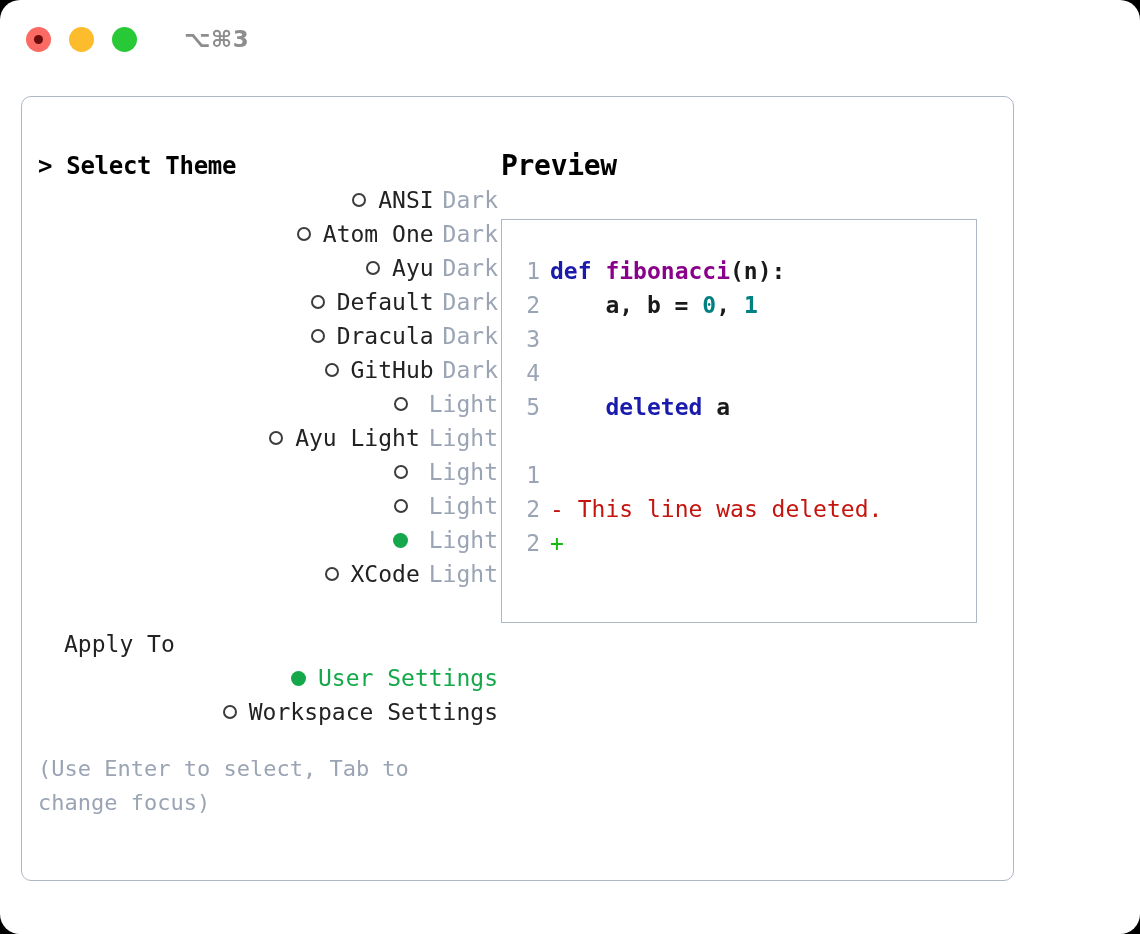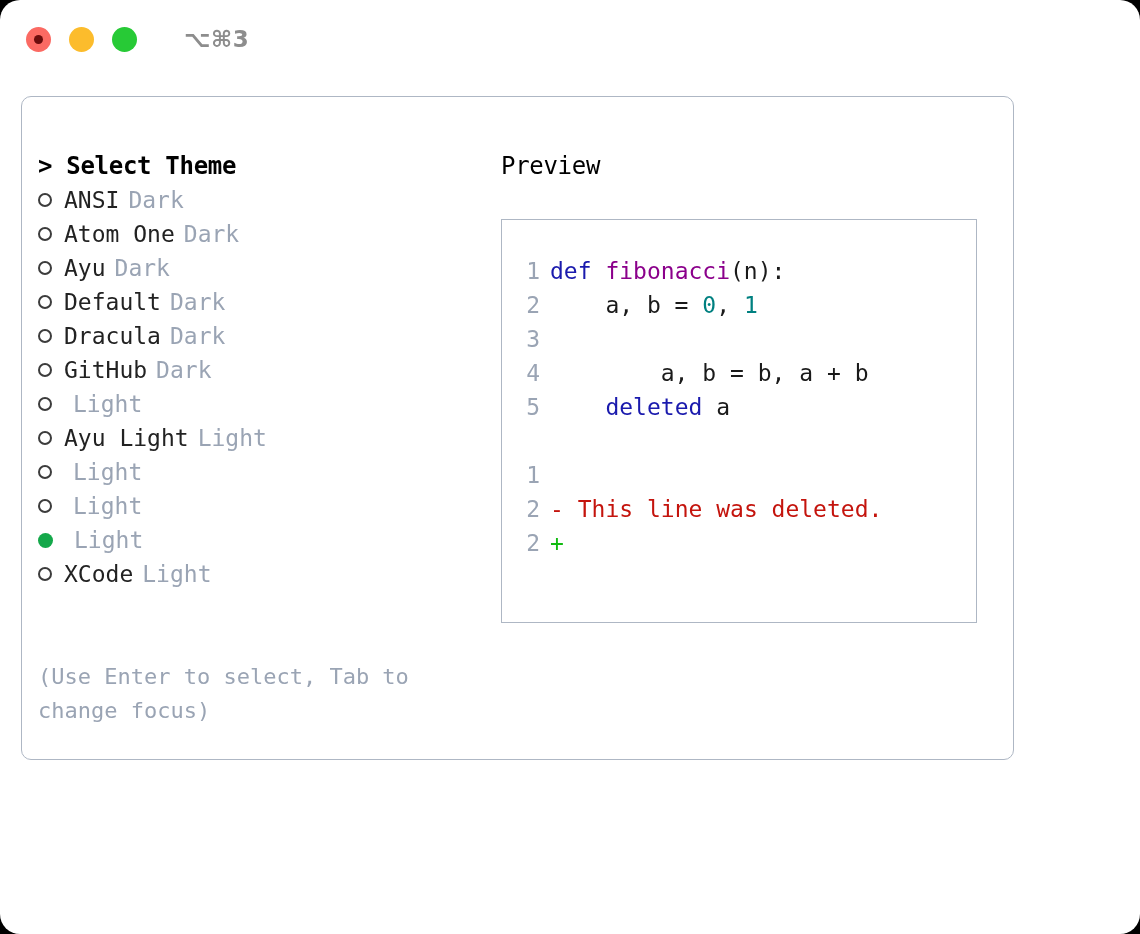--- a/index.html
+++ b/index.html
@@ -58,21 +58,21 @@
     font-weight: bold;
     letter-spacing: 0.5px;
     font-family: "DejaVu Sans", sans-serif;
   }
 
   
   .panel {
     position: absolute;
     left: 21px; top: 96px;
     width: 993px;
-    height: 664px;
+    height: 785px;
     border: 1.6px solid #aeb7c4;
     border-radius: 10px;
     background: #ffffff;
   }
 
   
   .left-col {
     position: absolute;
     left: 16px; top: 52px;
     width: 460px;
@@ -88,20 +88,21 @@
     white-space: pre;
   }
 
   .row {
     height: 34px;
     line-height: 34px;
     display: flex;
     align-items: center;
     white-space: pre;
     font-size: 23px;
+    justify-content: flex-end;
   }
   .bullet {
     width: 14px; height: 14px;
     border-radius: 50%;
     margin-right: 12px;
     flex: 0 0 auto;
   }
   .bullet.off {
     border: 2.1px solid #3c3c3c;
     background: transparent;
@@ -123,37 +124,37 @@
   .apply-header {
     font-size: 23px;
     color: #222222;
     height: 34px;
     line-height: 34px;
     padding-left: 26px;
     white-space: pre;
   }
 
   .hint {
-    margin-top: 33px;
+    margin-top: 23px;
     font-size: 22px;
     color: #9aa4b4;
     line-height: 34px;
     width: 400px;
     white-space: pre-wrap;
   }
 
   
   .right-col {
     position: absolute;
     left: 479px; top: 52px;
     width: 490px;
   }
   .preview-header {
-    font-size: 24px;
-    font-weight: normal;
+    font-size: 28px;
+    font-weight: bold;
     color: #000000;
     letter-spacing: -0.3px;
     height: 34px;
     line-height: 34px;
   }
   .code-box {
     margin-top: 36px;
     width: 476px;
     height: 404px;
     border: 1.6px solid #aeb7c4;
@@ -167,21 +168,21 @@
     font-size: 23px;
     white-space: pre;
   }
   .lineno {
     width: 48px;
     text-align: right;
     color: #9aa4b4;
     flex: 0 0 auto;
     padding-right: 10px;
   }
-  .code-text { color: #1a1a1a; }
+  .code-text { color: #1a1a1a; font-weight: bold; }
 
   .tok-kw   { color: #1a1aad; }
   .tok-fn   { color: #8b008b; }
   .tok-num  { color: #008080; }
   .tok-punc { color: #1a1a1a; }
 
   .blank-line { height: 34px; }
 
   .diff-ctx { color: #808080; }
   .diff-del { color: #c4140d; }
@@ -219,35 +220,40 @@
           <div class="row"><span class="bullet off"></span><span class="row-tag">Light</span></div>
           <div class="row"><span class="bullet off"></span><span class="row-label">Ayu Light</span><span class="row-tag">Light</span></div>
           <div class="row"><span class="bullet off"></span><span class="row-tag">Light</span></div>
           <div class="row"><span class="bullet off"></span><span class="row-tag">Light</span></div>
           <div class="row selected"><span class="bullet on"></span><span class="row-tag">Light</span></div>
           <div class="row"><span class="bullet off"></span><span class="row-label">XCode</span><span class="row-tag">Light</span></div>
         </div>
 
       <div class="section-gap"></div>
 
-
+      <div class="apply-header">Apply To</div>
+
+      <div id="apply-list">
+          <div class="row selected"><span class="bullet on"></span><span class="row-label">User Settings</span></div>
+          <div class="row"><span class="bullet off"></span><span class="row-label">Workspace Settings</span></div>
+        </div>
 
       <div class="hint">(Use Enter to select, Tab to change focus)</div>
     </div>
 
     <div class="right-col">
 
       <div class="preview-header">Preview</div>
 
       <div class="code-box">
         <div id="code-lines">
             <div class="code-line"><span class="lineno">1</span><span class="code-text"><span class="tok-kw">def </span><span class="tok-fn">fibonacci</span><span class="tok-punc">(n):</span></span></div>
             <div class="code-line"><span class="lineno">2</span><span class="code-text"><span class="tok-punc">    a, b = </span><span class="tok-num">0</span><span class="tok-punc">, </span><span class="tok-num">1</span></span></div>
             <div class="code-line"><span class="lineno">3</span></div>
-            <div class="code-line"><span class="lineno">4</span><span class="code-text"><span class="tok-punc">        a, b = b, a + b</span></span></div>
+            <div class="code-line"><span class="lineno">4</span></div>
             <div class="code-line"><span class="lineno">5</span><span class="code-text"><span class="tok-punc">    </span><span class="tok-kw">deleted</span><span class="tok-punc"> a</span></span></div>
           </div>
         <div class="blank-line"></div>
         <div id="diff-lines">
             <div class="code-line"><span class="lineno">1</span><span class="diff-ctx"> </span><span class="diff-ctx"> </span></div>
             <div class="code-line"><span class="lineno">2</span><span class="diff-del">-</span><span class="diff-del"> </span><span class="diff-del">This line was deleted.</span></div>
             <div class="code-line"><span class="lineno">2</span><span class="diff-add">+</span><span class="diff-add"> </span></div>
           </div>
       </div>
     </div>

